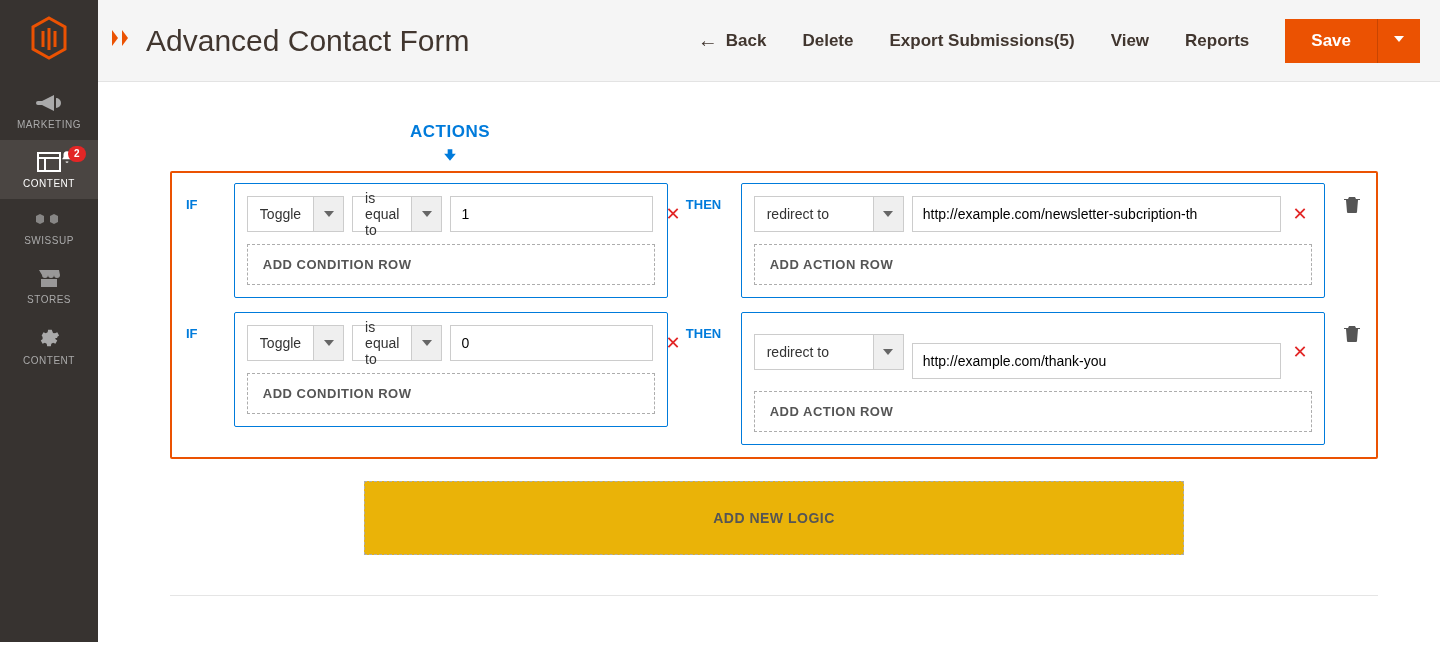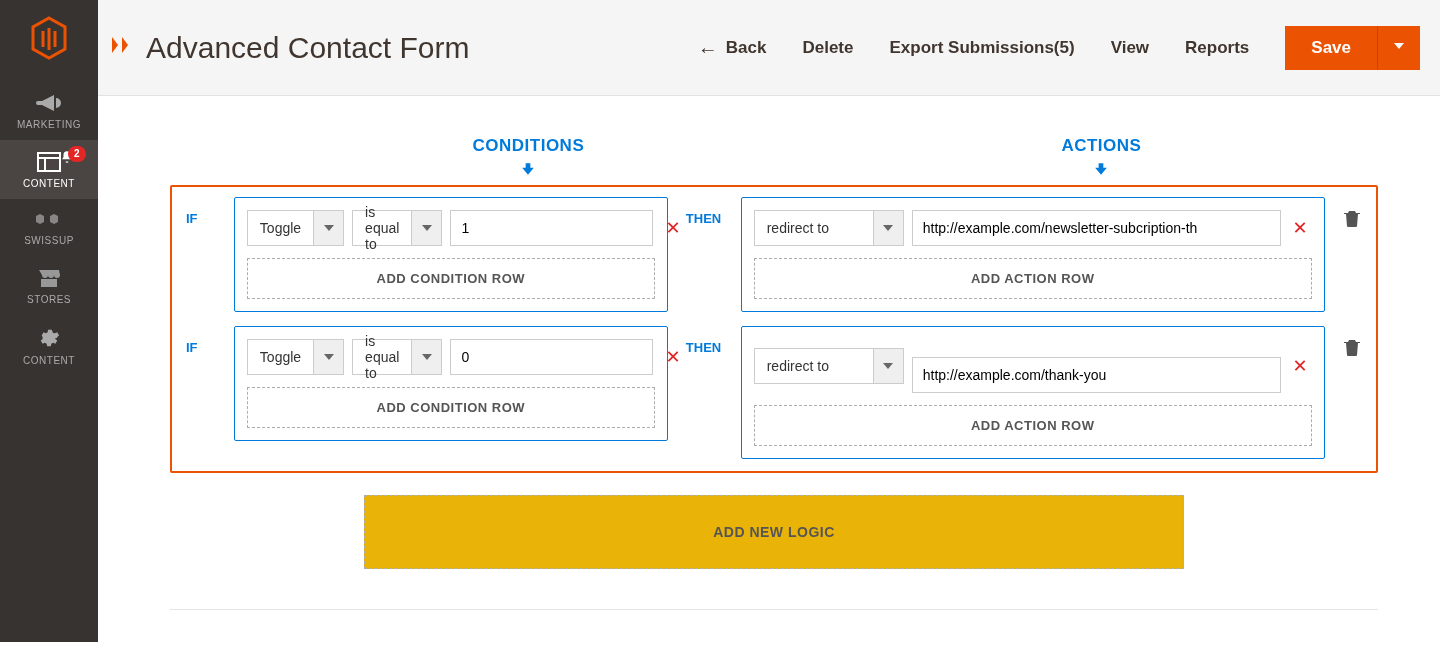--- a/index.html
+++ b/index.html
@@ -75,21 +75,21 @@
     padding: 3px 6px;
     font-weight: 600;
   }
 
   
   .main {
     margin-left: 98px;
     min-width: 1200px;
   }
   .header {
-    height: 96px;
+    height: 82px;
     border-bottom: 1px solid #e3e3e3;
     background: var(--bg);
     display: flex;
     align-items: center;
     padding: 0 20px 0 10px;
     gap: 10px;
   }
   .page-title-wrap {
     display: flex;
     align-items: center;
@@ -243,22 +243,22 @@
     font-size: 18px;
     cursor: pointer;
     padding: 0 4px;
     line-height: 1;
   }
 
   .add-row-btn {
     width: 100%;
     border: 1px dashed var(--dashed);
     background: #fff;
-    padding: 12px 4px;
-    text-align: center;
+    padding: 12px 15px;
+    text-align: left;
     font-weight: 600;
     color: #555;
     font-size: 13px;
     letter-spacing: 0.5px;
     cursor: pointer;
   }
 
   .trash {
     color: #555;
     cursor: pointer;
@@ -385,28 +385,20 @@
               </svg>
           </span>
         </button>
       </div>
     </div>
   </header>
 
   <div class="content">
 
     <div class="section-headers">
-      <div class="section-header cond">
-        <span>CONDITIONS</span>
-        <span class="down-arrow">
-          <svg width="14" height="14" viewBox="0 0 12 12" fill="currentColor">
-              <path d="M6 11L1 5h3V1h4v4h3z"></path>
-            </svg>
-        </span>
-      </div>
       <div class="section-header act">
         <span>ACTIONS</span>
         <span class="down-arrow">
           <svg width="14" height="14" viewBox="0 0 12 12" fill="currentColor">
               <path d="M6 11L1 5h3V1h4v4h3z"></path>
             </svg>
         </span>
       </div>
     </div>
 

